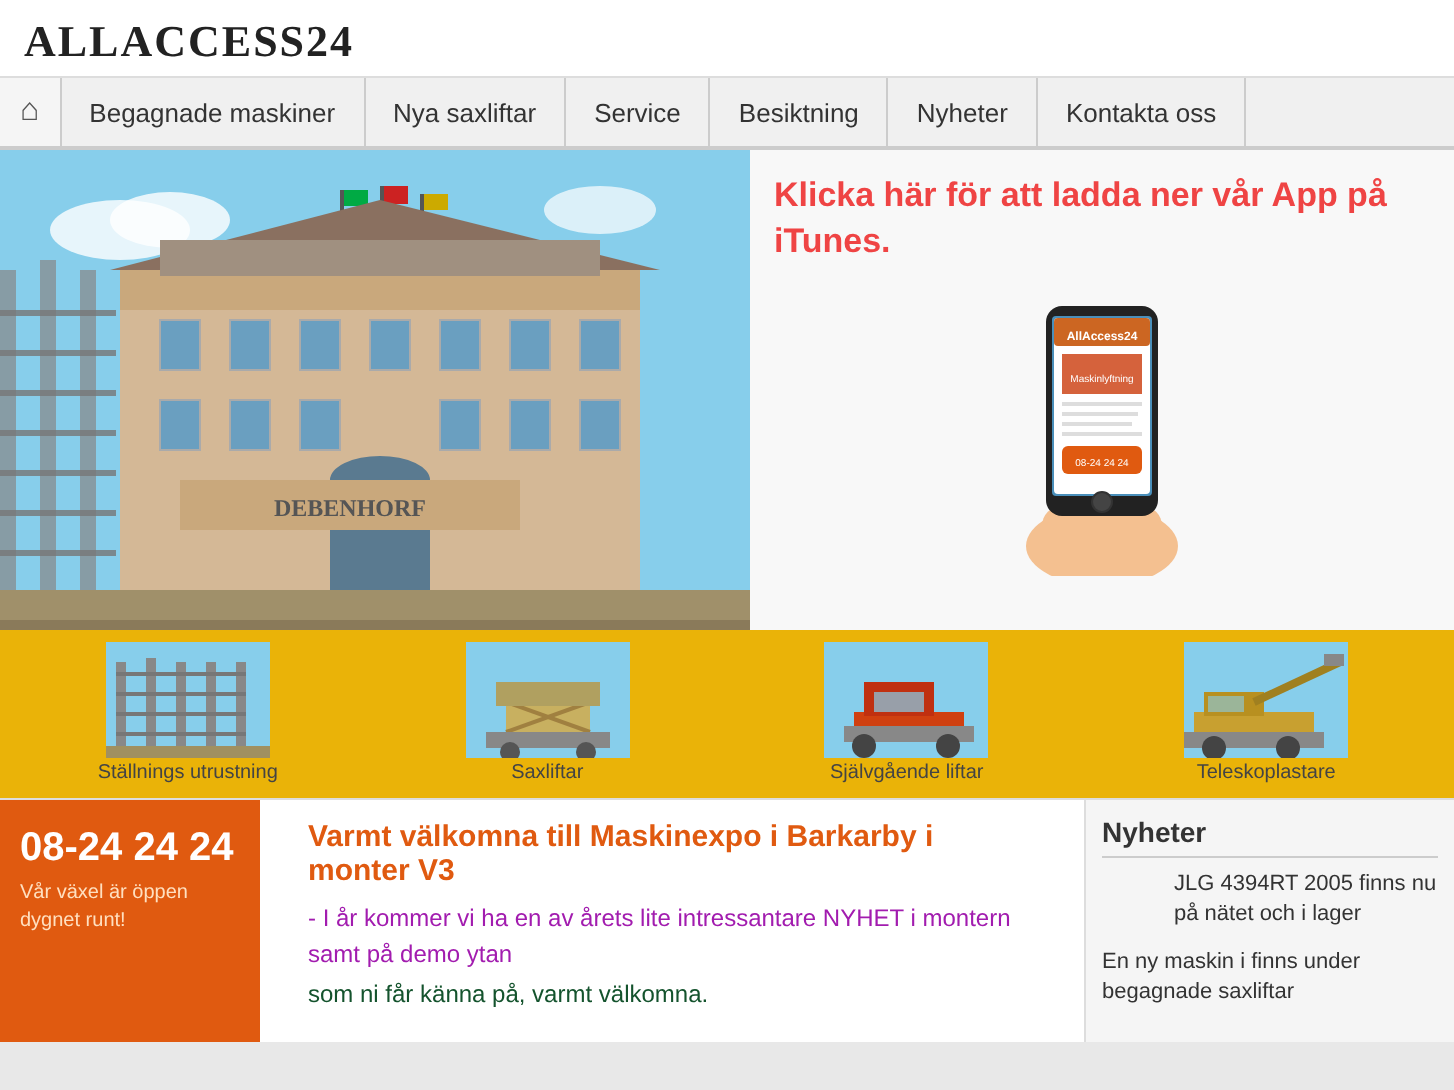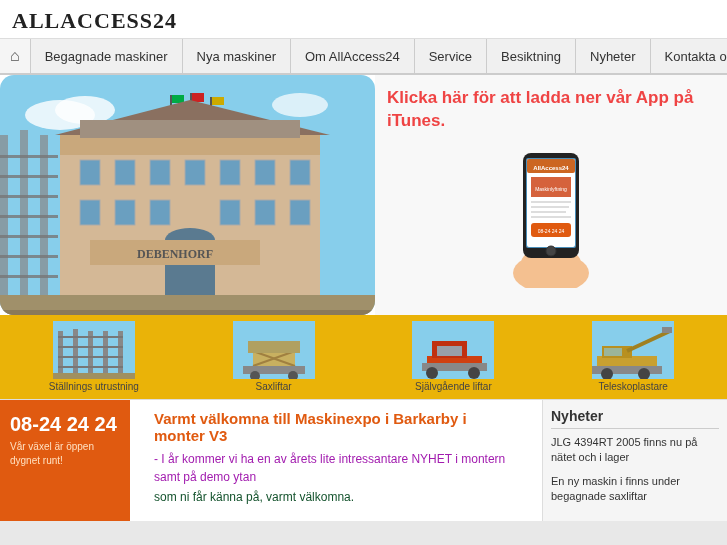--- a/index.html
+++ b/index.html
@@ -66,45 +66,42 @@
 </div>
 
 <div id="nav">
   <div class="nav-home">
     <span style="font-size:16px;">⌂</span>
   </div>
   <div class="nav-item">
     <span>Begagnade maskiner</span>
   </div>
   <div class="nav-item">
-    <span>Nya maskiner</span>
-  </div>
-  <div class="nav-item">
-    <span>Om AllAccess24</span>
+    <span>Nya saxliftar</span>
   </div>
   <div class="nav-item">
     <span>Service</span>
   </div>
   <div class="nav-item">
     <span>Besiktning</span>
   </div>
   <div class="nav-item">
     <span>Nyheter</span>
   </div>
   <div class="nav-item">
     <span>Kontakta oss</span>
   </div>
 </div>
 
 <div id="main">
   <div id="left-col">
 
     <div id="hero" style="display:flex;">
 
-      <div style="width:375px; height:240px; flex-shrink:0; overflow:hidden; position:relative;border-radius:14px;">
+      <div style="width:375px; height:240px; flex-shrink:0; overflow:hidden; position:relative;">
         <svg width="375" height="240" viewBox="0 0 375 240">
 
           <rect width="375" height="240" fill="#87CEEB"></rect>
 
           <ellipse cx="60" cy="40" rx="35" ry="15" fill="white" opacity="0.8"></ellipse>
           <ellipse cx="85" cy="35" rx="30" ry="14" fill="white" opacity="0.8"></ellipse>
           <ellipse cx="300" cy="30" rx="28" ry="12" fill="white" opacity="0.7"></ellipse>
 
           <rect x="170" y="20" width="2" height="25" fill="#555"></rect>
           <rect x="172" y="20" width="12" height="8" fill="#00aa44"></rect>
@@ -272,19 +269,19 @@
       </div>
 
       <div id="welcome">
         <div class="welcome-title" style="font-size:15px; font-weight:bold; color:#e05a10; margin-bottom:6px;">Varmt välkomna till Maskinexpo i Barkarby i monter V3</div>
         <div style="font-size:12px; color:#a21caf; line-height:1.5;">- I år kommer vi ha en av årets lite intressantare NYHET i montern samt på demo ytan</div>
         <div style="font-size:12px; color:#14532d; margin-top:2px; line-height:1.5;">som ni får känna på, varmt välkomna.</div>
       </div>
 
       <div id="news-sidebar">
         <div class="news-header">Nyheter</div>
-        <div class="news-item" style="cursor:pointer; color:#333; font-size:11px; margin-bottom:8px; line-height:1.4;">JLG 4394RT 2005 finns nu på nätet och i lager</div>
+        <div class="news-item" style="cursor:pointer; color:#333; font-size:11px; margin-bottom:8px; line-height:1.4;margin-left:36px;">JLG 4394RT 2005 finns nu på nätet och i lager</div>
         <div class="news-item" style="cursor:pointer; color:#333; font-size:11px; line-height:1.4;">En ny maskin i finns under begagnade saxliftar</div>
       </div>
     </div>
 
   </div>
 </div>
 
 </body></html>

